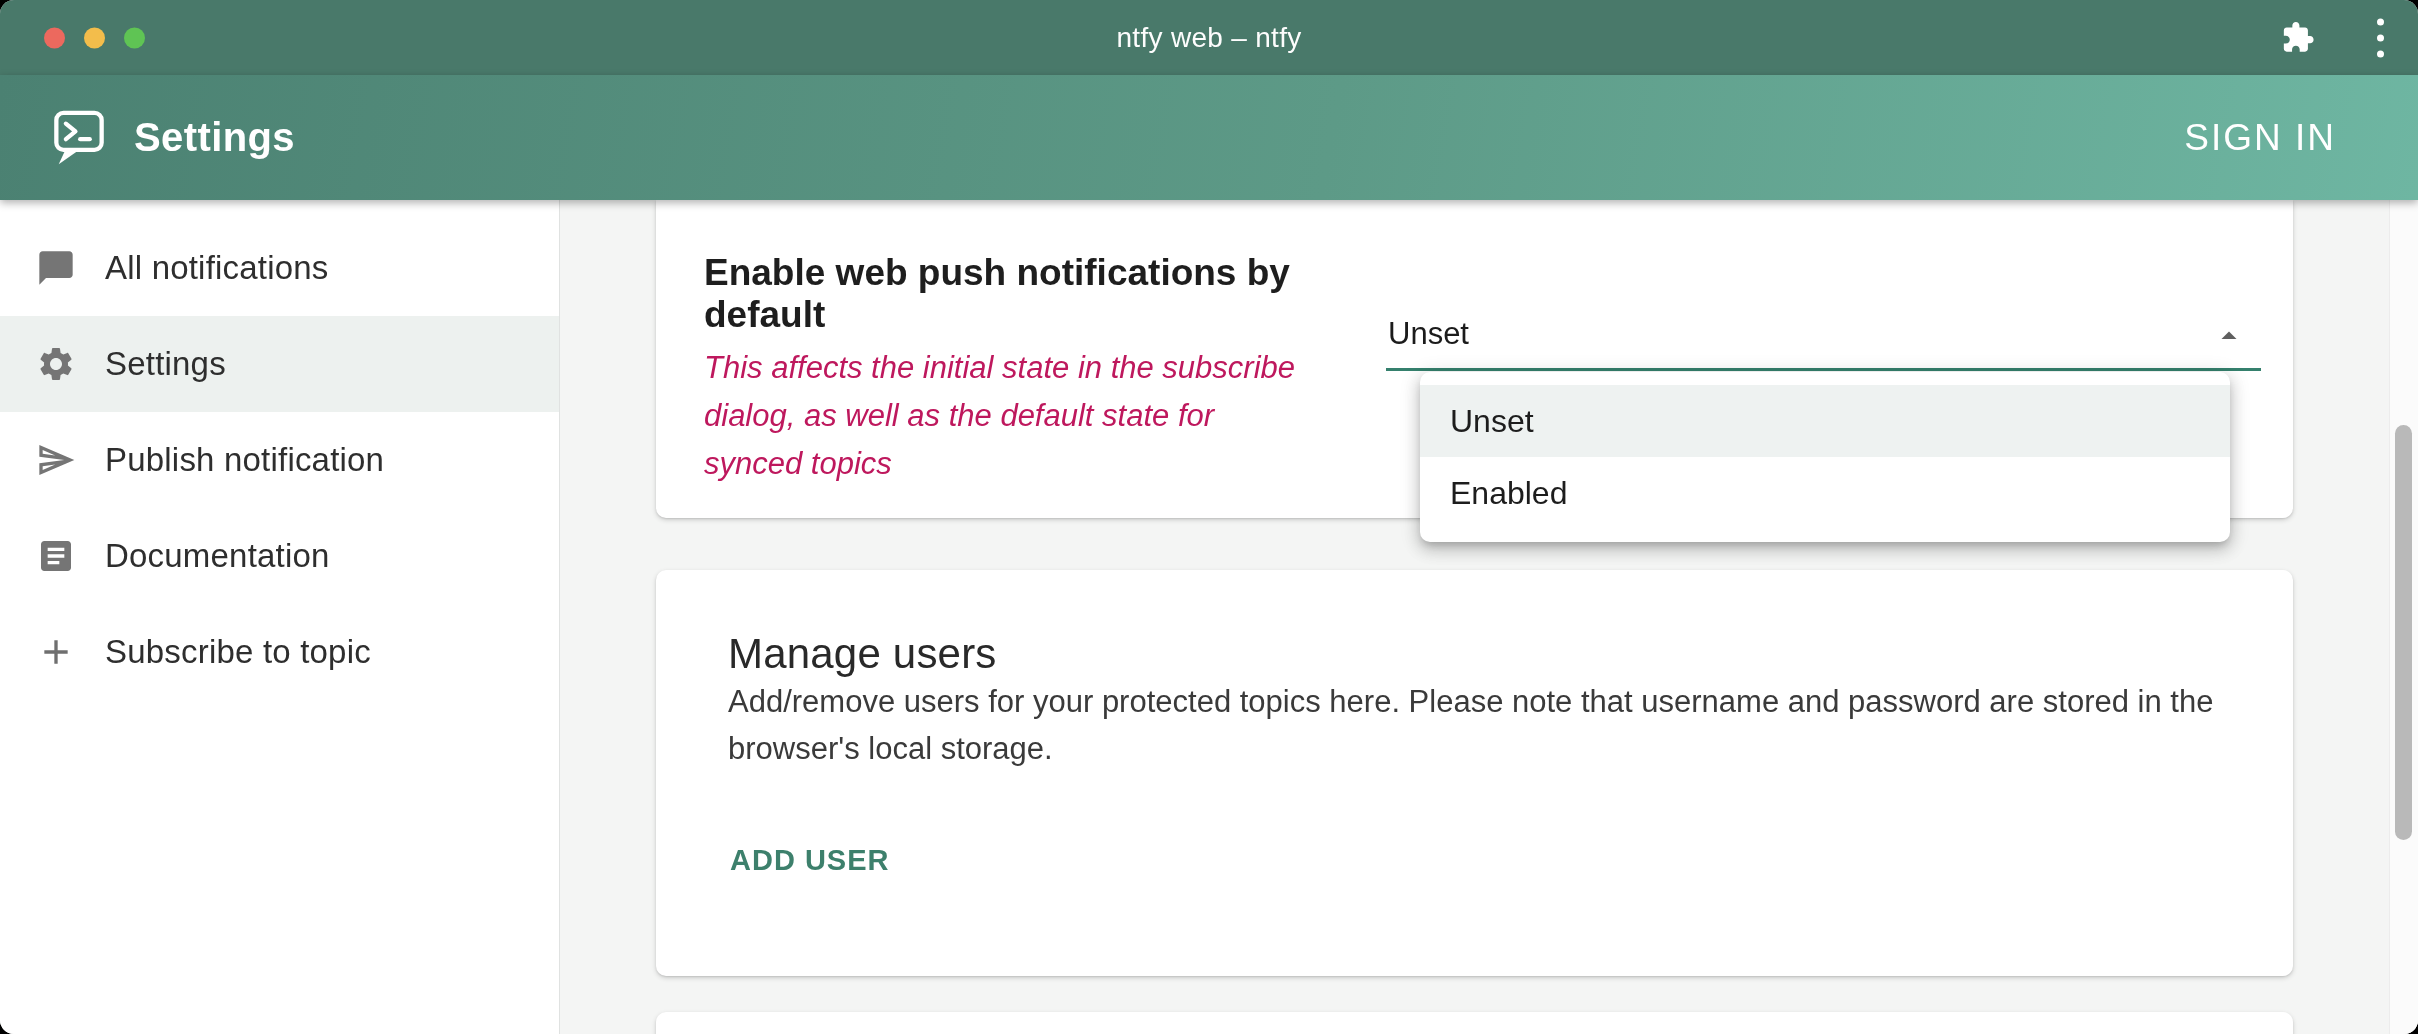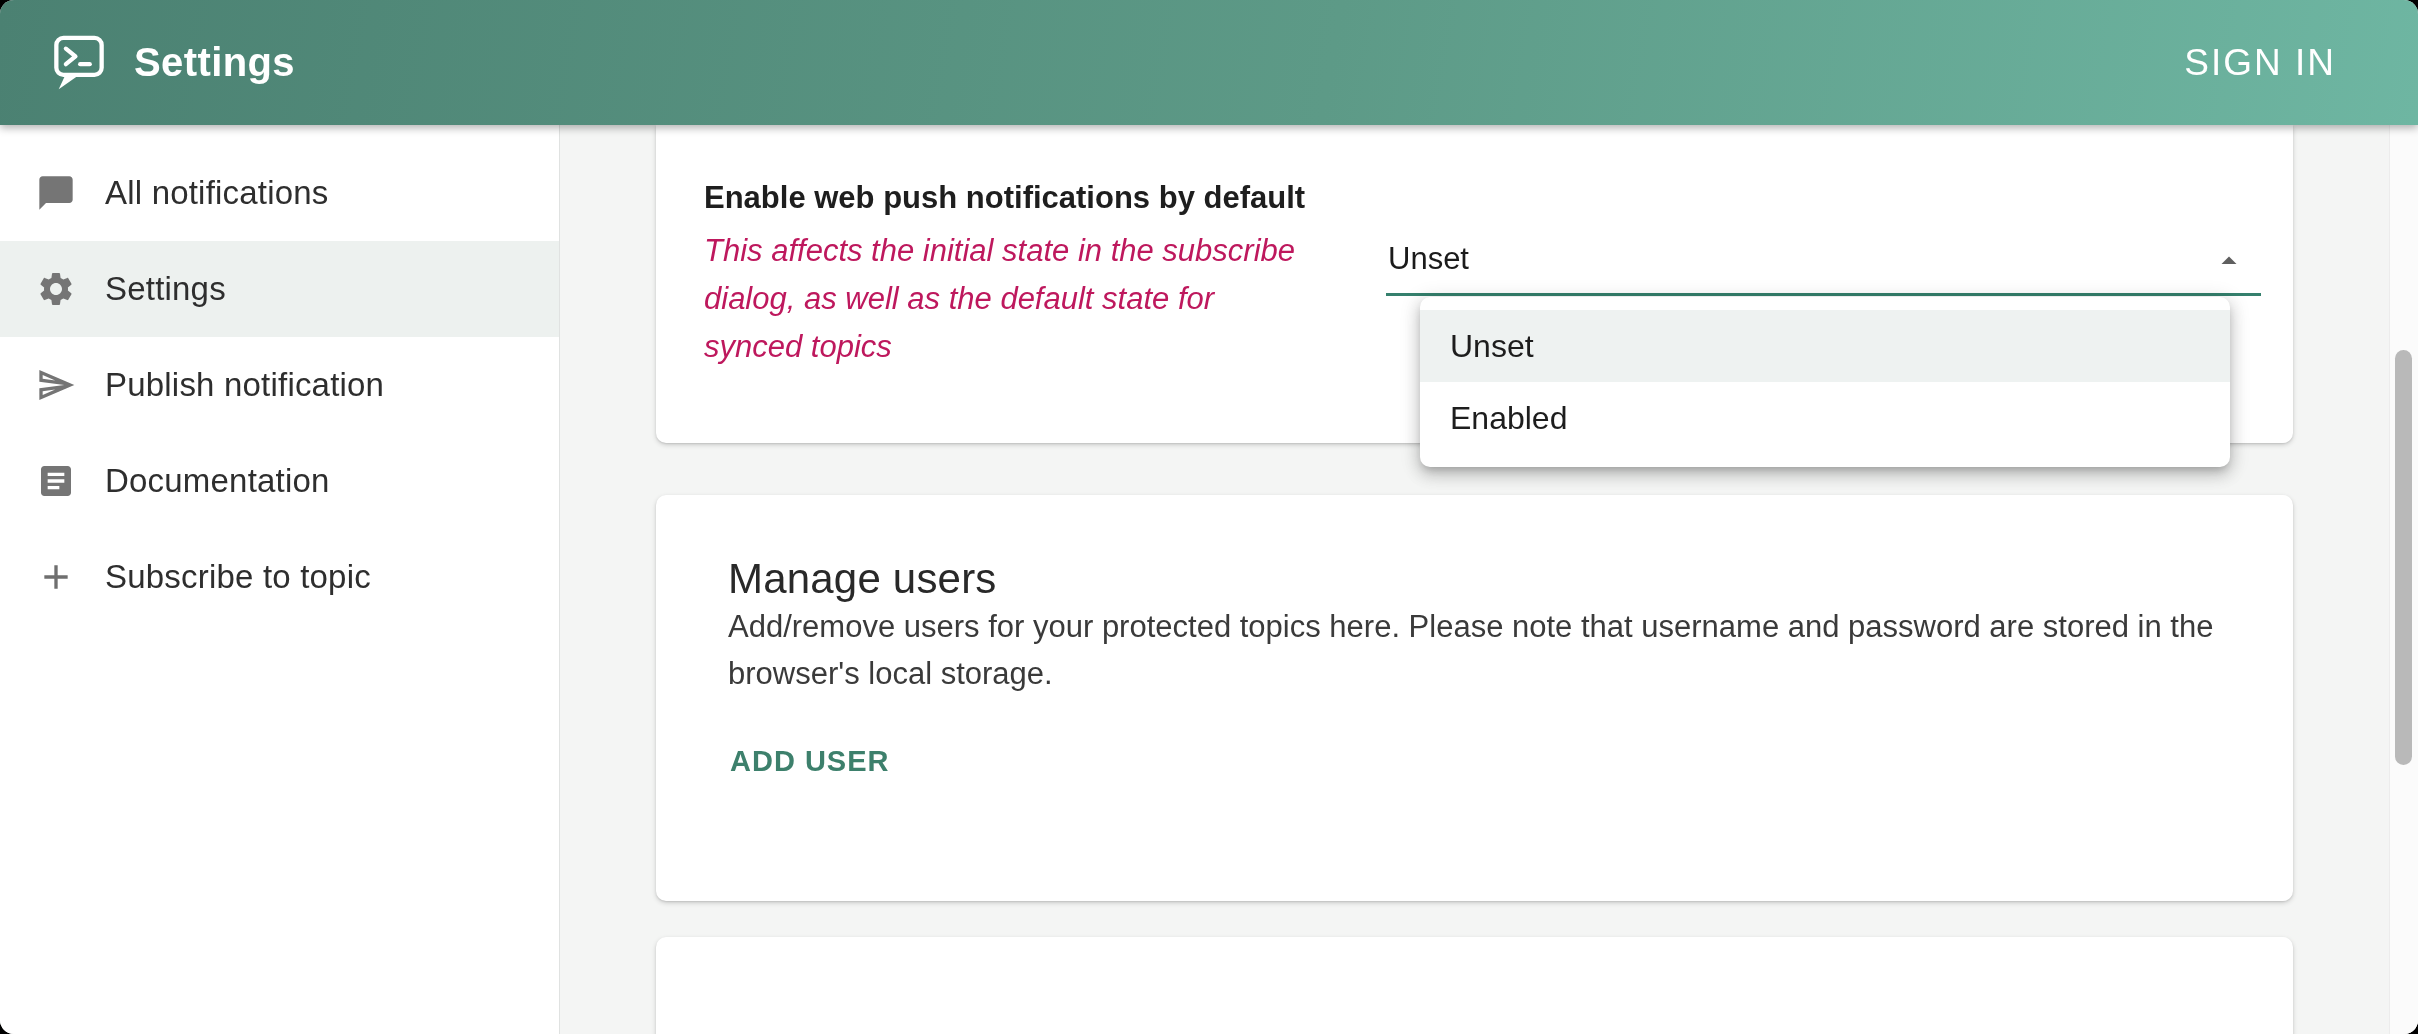--- a/index.html
+++ b/index.html
@@ -105,21 +105,21 @@
     border-radius: 10px;
     box-shadow: 0 2px 5px rgba(0,0,0,0.16), 0 1px 2px rgba(0,0,0,0.1);
   }
   .card.push-card {
     top: 0; height: 318px;
     border-radius: 0 0 10px 10px;
     display: flex;
     padding: 52px 32px 0 48px;
   }
   .push-label-col { width: 610px; }
-  .push-title { font-size: 31px; font-weight: bold; color: #1e1e1e; line-height: 42px; }
+  .push-title { font-size: 37px; font-weight: bold; color: #1e1e1e; line-height: 42px; }
   .push-desc  { font-size: 31px; font-style: italic; color: #be185d; line-height: 48px; margin-top: 8px; }
 
   .push-select-col {
     margin-left: auto;
     width: 875px;
     margin-top: 64px;
     position: relative;
   }
   .select-control {
     position: relative;
@@ -157,21 +157,21 @@
   .card.users-card {
     top: 370px; height: 406px;
     padding: 46px 72px;
   }
   .users-title { font-size: 42px; font-weight: 400; color: #292929; margin-top: 14px; letter-spacing: 0.2px; }
   .users-desc {
     font-size: 31px; color: #3a3a3a; line-height: 47px;
     max-width: 1545px;
   }
   .add-user-btn {
-    margin-top: 44px;
+    margin-top: 68px;
     background: none; border: none; cursor: pointer;
     font-family: inherit;
     color: #3d806c; font-size: 29px; font-weight: bold; letter-spacing: 1px;
     padding: 4px 2px;
     display: block;
   }
 
   .card.next-card {
     top: 812px; height: 260px;
     border-radius: 10px 10px 0 0;
@@ -191,20 +191,38 @@
     width: 17px; height: 415px;
     background: #b9b9b9;
     border-radius: 9px;
   }
 </style>
 </head>
 <body>
 
 <div class="window">
 
+  <div class="titlebar">
+    <div class="traffic-lights">
+      <div class="light red"></div>
+      <div class="light yellow"></div>
+      <div class="light green"></div>
+    </div>
+    <div class="titlebar-title">ntfy web – ntfy</div>
+    <div class="titlebar-actions">
+      <svg class="tb-icon" viewBox="0 0 24 24">
+        <path d="M20.5 11H19V7c0-1.1-.9-2-2-2h-4V3.5C13 2.12 11.88 1 10.5 1S8 2.12 8 3.5V5H4c-1.1 0-1.99.9-1.99 2v3.8H3.5c1.49 0 2.7 1.21 2.7 2.7s-1.21 2.7-2.7 2.7H2V20c0 1.1.9 2 2 2h3.8v-1.5c0-1.49 1.21-2.7 2.7-2.7 1.49 0 2.7 1.21 2.7 2.7V22H17c1.1 0 2-.9 2-2v-4h1.5c1.38 0 2.5-1.12 2.5-2.5S21.88 11 20.5 11z"></path>
+      </svg>
+      <div class="kebab">
+          <span></span>
+          <span></span>
+          <span></span>
+        </div>
+    </div>
+  </div>
 
   <div class="appbar">
     <svg class="logo" viewBox="0 0 48 52">
       <rect x="5" y="5" width="38" height="31" rx="6" fill="none" stroke="#fff" stroke-width="3.6"></rect>
       <path d="M13 35 L7 48 L24 36 Z" fill="#fff"></path>
       <path d="M13 14 L21 20.5 L13 27" fill="none" stroke="#fff" stroke-width="3.6" stroke-linecap="round" stroke-linejoin="round"></path>
       <line x1="25" y1="27" x2="33" y2="27" stroke="#fff" stroke-width="3.6" stroke-linecap="round"></line>
     </svg>
     <div class="appbar-title">Settings</div>
     <button class="signin-btn">SIGN IN</button>

